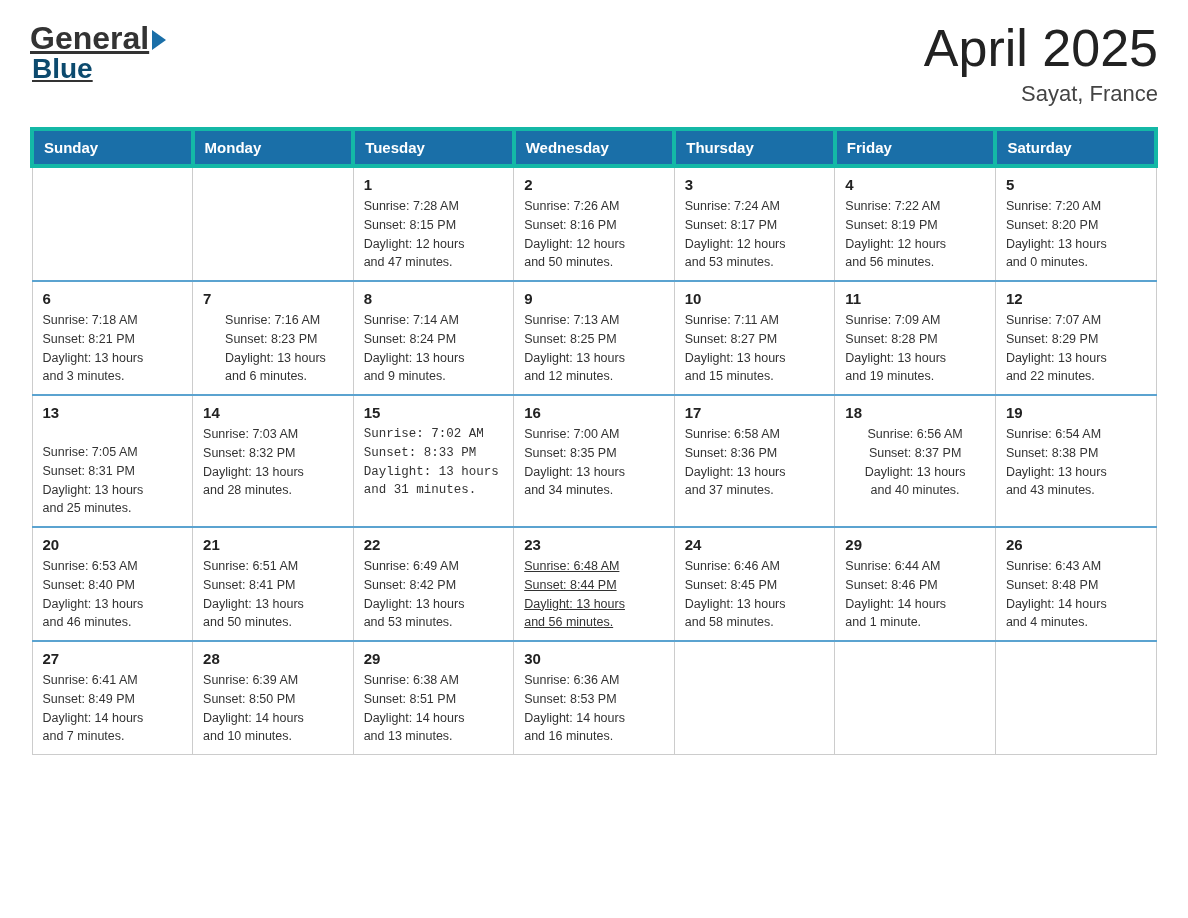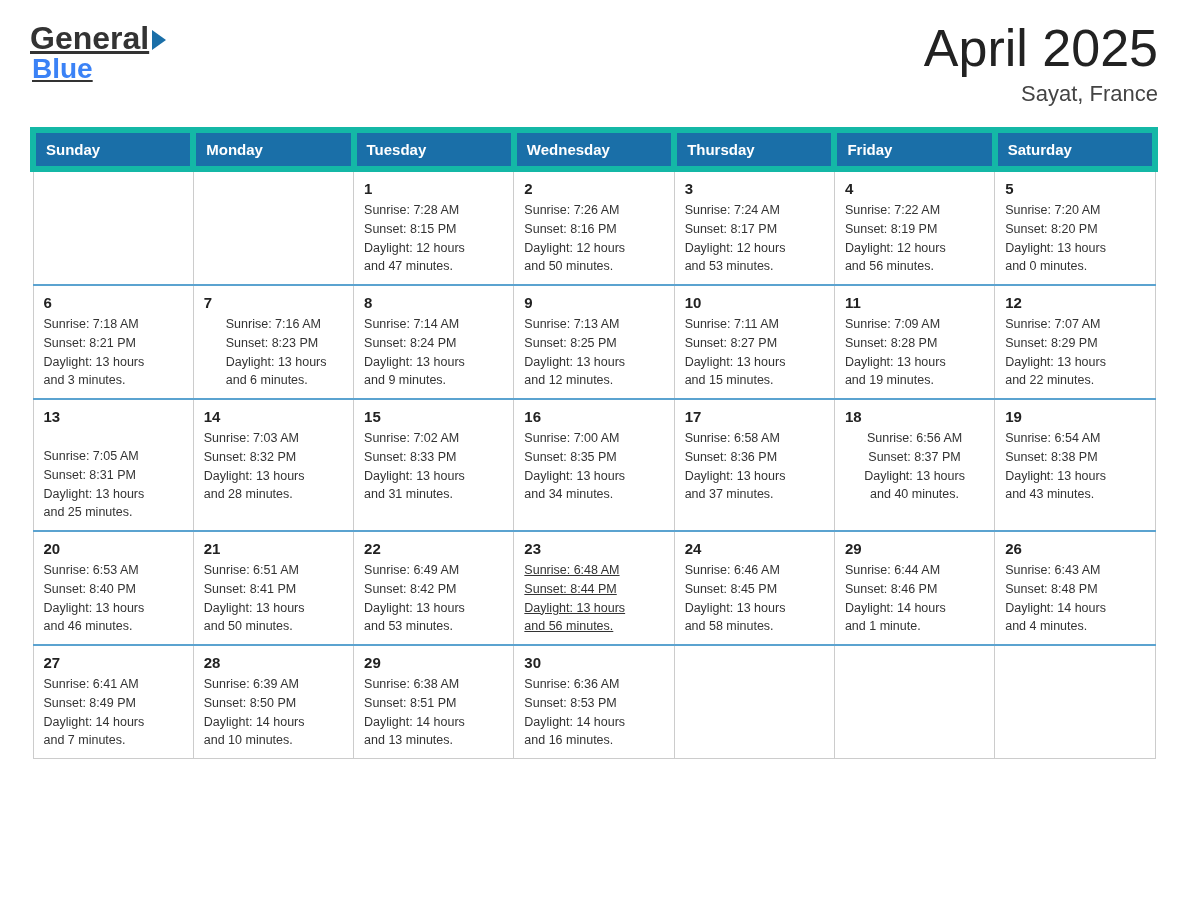--- a/index.html
+++ b/index.html
@@ -42,21 +42,21 @@
       border-collapse: collapse;
       table-layout: fixed;
     }
     .calendar th {
       background-color: #1a6fa8;
       color: #fff;
       font-size: 15px;
       font-weight: bold;
       padding: 8px 10px;
       text-align: left;
-      border: 6px solid #14b8a6;
+      border: 4px solid #14b8a6;
     }
     .calendar td {
       vertical-align: top;
       padding: 8px 10px;
       border: 1px solid #ccc;
       font-size: 13px;
       height: 105px;
       background: #fff;
     }
     .calendar td .day-num {
@@ -90,21 +90,21 @@
   </style>
 </head>
 <body>
 
 <div class="header">
   <div class="logo">
     <div style="display:flex; align-items:center;">
       <span style="font-size:32px; font-weight:bold; color:#333;">General</span>
       <span style="display:inline-block; width:0; height:0; border-left:14px solid #1a6fa8; border-top:10px solid transparent; border-bottom:10px solid transparent; margin-left:3px; margin-top:2px;"></span>
     </div>
-    <div style="font-size:28px; font-weight:bold; color:#3b82f6; margin-top:-4px; margin-left:2px;">Blue</div>
+    <div style="font-size:28px; font-weight:bold; color:#0c4a6e; margin-top:-4px; margin-left:2px;">Blue</div>
   </div>
   <div class="title-section">
     <div class="month-title">April 2025</div>
     <div class="location">Sayat, France</div>
   </div>
 </div>
 
 <table class="calendar">
   <thead>
     <tr>
@@ -218,21 +218,21 @@
         </td>
         <td>
           <span class="day-num">14</span>
           <div class="day-info" style="white-space: pre-line;">Sunrise: 7:03 AM
 Sunset: 8:32 PM
 Daylight: 13 hours
 and 28 minutes.</div>
         </td>
         <td>
           <span class="day-num">15</span>
-          <div class="day-info" style="white-space: pre-line;">Sunrise: 7:02 AM
+          <div class="day-info" style="white-space: pre-line; font-family: Liberation Mono, monospace;">Sunrise: 7:02 AM
 Sunset: 8:33 PM
 Daylight: 13 hours
 and 31 minutes.</div>
         </td>
         <td>
           <span class="day-num">16</span>
           <div class="day-info" style="white-space: pre-line;">Sunrise: 7:00 AM
 Sunset: 8:35 PM
 Daylight: 13 hours
 and 34 minutes.</div>

